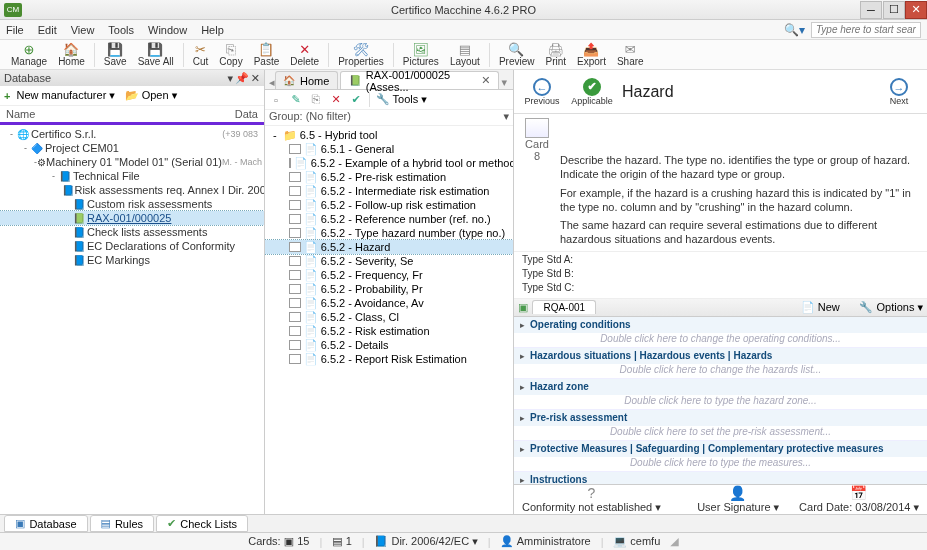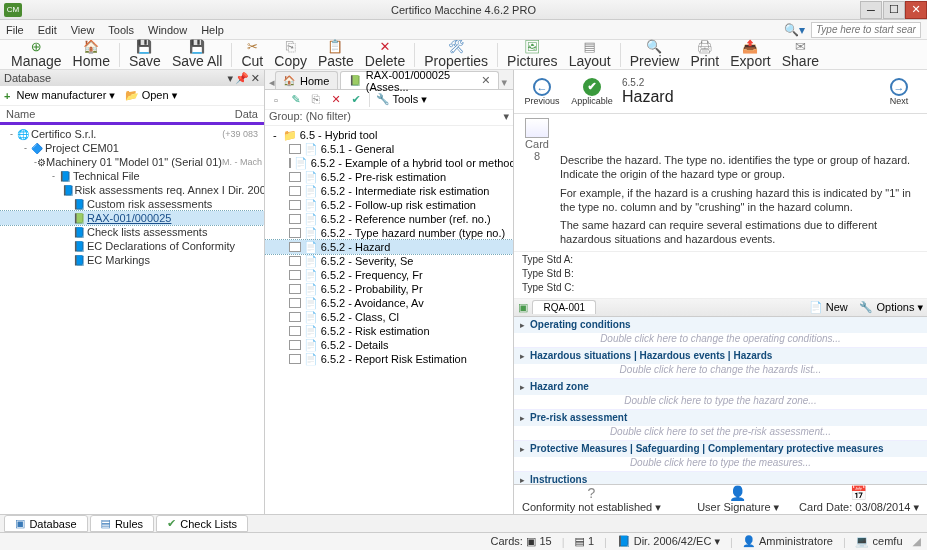--- a/index.html
+++ b/index.html
@@ -12,21 +12,21 @@
 .titlebar .win-btn.min, .titlebar .win-btn.max { background: #e0e0e0; border: 1px solid #bbb; margin-left: 1px; }
 .titlebar .win-btn.close { background: #c94f3e; color: #fff; border: 1px solid #a03428; }
 .menubar { height: 20px; display: flex; align-items: center; padding: 0 6px; gap: 14px; background: #f7f7f7; border-bottom: 1px solid #ddd; }
 .menubar .menu-item { color: #333; cursor: pointer; }
 .menubar .search-wrap { margin-left: auto; display: flex; align-items: center; gap: 6px; }
 .menubar .search-icon { color: #2a6fb0; font-size: 12px; }
 .menubar input { width: 110px; height: 16px; border: 1px solid #ccc; padding: 0 4px; font-style: italic; color: #999; font-size: 10px; }
 .toolbar { height: 30px; display: flex; align-items: center; padding: 2px 6px; background: #fbfbfb; border-bottom: 1px solid #ddd; gap: 1px; }
 .tb-btn { display: flex; flex-direction: column; align-items: center; justify-content: center; padding: 0 5px; height: 30px; cursor: pointer; }
 .tb-btn .ic { font-size: 13px; line-height: 1; }
-.tb-btn .lbl { font-size: 14px; color: #333; }
+.tb-btn .lbl { font-size: 10px; color: #333; }
 .tb-sep { width: 1px; height: 24px; background: #ddd; margin: 0 3px; }
 .main-body { display: flex; height: calc(550px - 20px - 20px - 30px - 18px - 18px); }
 .left-panel { width: 265px; border-right: 1px solid #ccc; display: flex; flex-direction: column; background: #fff; }
 .db-header { height: 16px; background: linear-gradient(#eee,#ddd); display: flex; align-items: center; padding: 0 4px; font-size: 10px; color: #444; }
 .db-header .pin { margin-left: auto; display: flex; gap: 2px; }
 .db-tools { height: 20px; display: flex; align-items: center; padding: 0 4px; gap: 6px; border-bottom: 1px solid #eee; }
 .db-tools .plus { color: #3a8a2d; font-weight: bold; }
 .tree-head { display: flex; padding: 2px 6px; border-bottom: 3px solid #6d28d9; color: #555; font-size: 10px; }
 .tree-head .col1 { flex: 1; }
 .tree { flex: 1; overflow: auto; padding: 2px 0; }
@@ -61,34 +61,34 @@
 .rp-title-block .hz { font-size: 16px; color: #222; }
 .rp-desc { padding: 4px 8px; display: flex; gap: 8px; font-size: 10px; color: #333; border-bottom: 1px solid #eee; }
 .rp-desc .card-ic { width: 30px; display: flex; flex-direction: column; align-items: center; gap: 0; }
 .rp-desc .card-ic .pg { width: 24px; height: 20px; border: 1px solid #aaa; background: linear-gradient(#fff,#eef); }
 .rp-desc .card-ic .cn { font-size: 9px; color: #666; text-align: center; }
 .rp-desc .txt { flex: 1; line-height: 1.3; margin-top: 35px; }
 .type-rows { padding: 2px 8px; border-bottom: 1px solid #eee; }
 .type-rows .tr { height: 14px; font-size: 10px; color: #333; }
 .rqa-bar { height: 18px; display: flex; align-items: center; padding: 0 4px; background: linear-gradient(#f5f5f5,#e8e8e8); border-bottom: 1px solid #ccc; gap: 4px; }
 .rqa-bar .rqa-tab { background: #fff; border: 1px solid #ccc; border-bottom: none; padding: 1px 10px; border-radius: 3px 3px 0 0; font-size: 10px; }
-.rqa-bar .right-btns { margin-left: auto; display: flex; gap: 12px; font-size: 10px; }
+.rqa-bar .right-btns { margin-left: auto; display: flex; gap: 20px; font-size: 10px; }
 .sections { flex: 1; overflow: auto; }
 .sec { border-bottom: 1px solid #eef; }
 .sec-head { height: 16px; display: flex; align-items: center; padding: 0 6px; background: #eef5fb; }
 .sec-head .exp { width: 10px; color: #555; font-size: 9px; }
 .sec-head .st { font-weight: bold; color: #134b7a; font-size: 10px; }
 .sec-body { height: 14px; text-align: center; font-style: italic; color: #aab; font-size: 10px; }
 .rp-bottom { height: 30px; display: flex; align-items: center; padding: 0 8px; gap: 20px; border-top: 1px solid #ccc; }
 .rp-bottom .blk { display: flex; flex-direction: column; align-items: center; font-size: 9px; color: #333; }
 .rp-bottom .blk .bi { font-size: 14px; color: #888; }
 .rp-bottom .blk.right { margin-left: auto; }
 .tab-footer { height: 18px; display: flex; align-items: center; background: #f2f2f2; border-top: 1px solid #ccc; padding: 0 4px; gap: 2px; }
 .tab-footer .ft { padding: 1px 10px; border: 1px solid #ccc; background: #fff; border-radius: 3px 3px 0 0; display: flex; align-items: center; gap: 4px; font-size: 10px; cursor: pointer; }
-.statusbar { height: 18px; display: flex; align-items: center; justify-content: flex-end; padding: 0 6px; gap: 10px; background: #f5f5f5; border-top: 1px solid #ccc; font-size: 10px; color: #333; }
+.statusbar { height: 18px; display: flex; align-items: center; justify-content: center; padding: 0 6px; gap: 10px; background: #f5f5f5; border-top: 1px solid #ccc; font-size: 10px; color: #333; }
 .statusbar .sep { color: #ccc; }
 </style>
 </head>
 <body>
 
 <div class="titlebar">
   <div class="cm-badge">CM</div>
   <div class="title">Certifico Macchine 4.6.2 PRO</div>
   <div class="win-btns">
     <div class="win-btn min">─</div>
@@ -374,21 +374,20 @@
     <div class="rp-top">
       <div class="nav-btn">
           <div class="circ">←</div>
           <div class="nv-lbl">Previous</div>
         </div>
       <div class="nav-btn green">
           <div class="circ">✔</div>
           <div class="nv-lbl">Applicable</div>
         </div>
       <div class="rp-title-block">
-        <div class="sn">6.5.2</div>
         <div class="hz">Hazard</div>
       </div>
       <div class="nav-btn">
           <div class="circ">→</div>
           <div class="nv-lbl">Next</div>
         </div>
     </div>
     <div class="rp-desc">
       <div class="card-ic">
         <div class="pg"></div>

